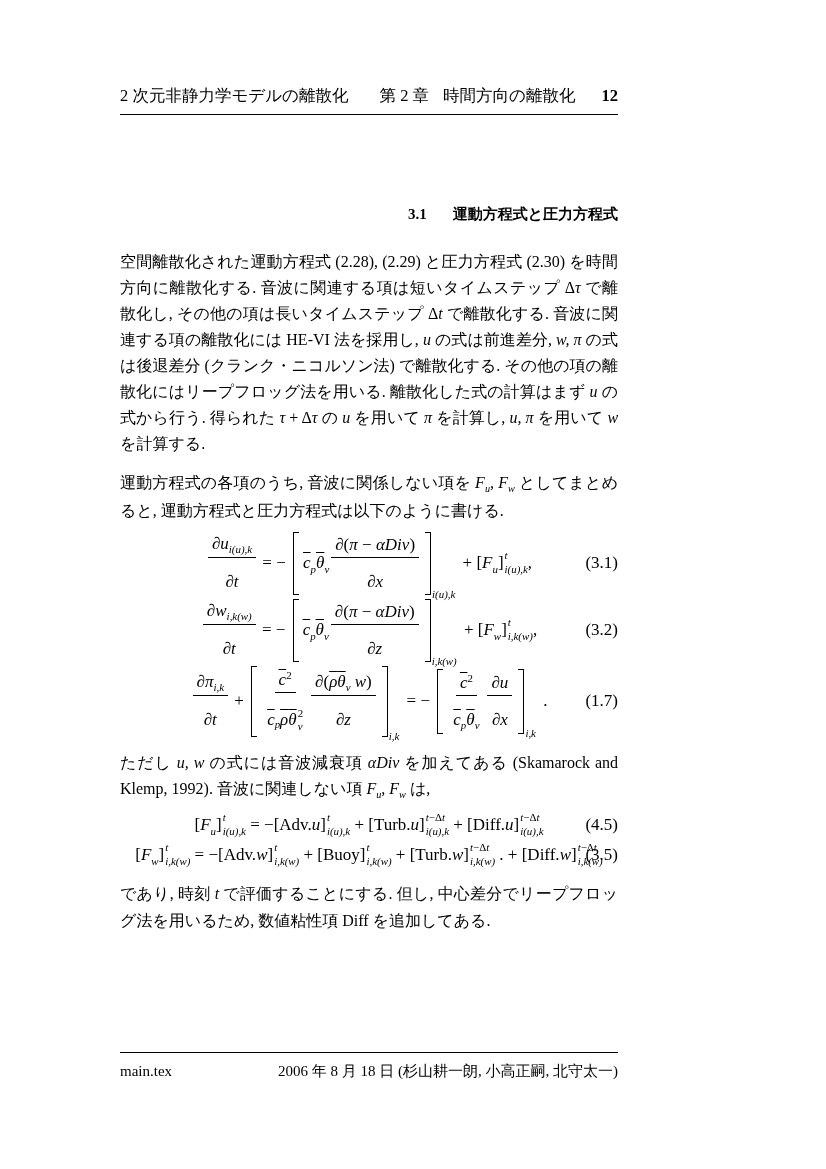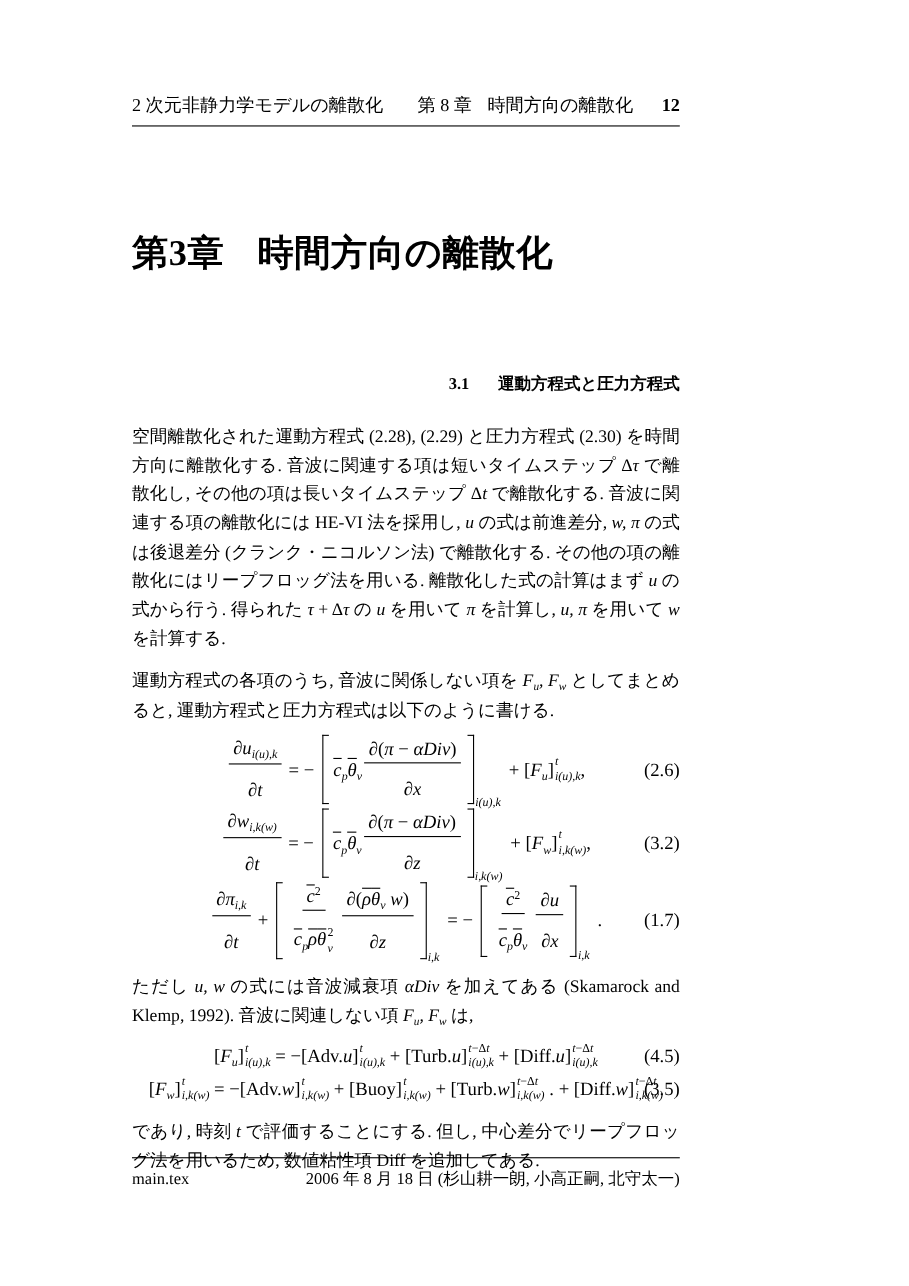--- a/index.html
+++ b/index.html
@@ -114,29 +114,26 @@
   }
 </style>
 </head>
 <body>
 
 <div class="page">
 
   <div class="doc-header">
     <span class="hdr-left">2 次元非静力学モデルの離散化</span>
     <span class="hdr-right">
-      <span class="hdr-chlabel">第 8 章</span>
+      <span class="hdr-chlabel">第 2 章</span>
       <span class="hdr-chtitle">時間方向の離散化</span>
       <span class="hdr-page">12</span>
     </span>
   </div>
 
-  <h1 class="chapter">
-    <span class="ch-num">第3章</span><span>時間方向の離散化</span>
-  </h1>
 
   <h2 class="section">
     <span class="sec-num">3.1</span><span>運動方程式と圧力方程式</span>
   </h2>
 
   <p class="body"><span class="mtxt">空間離散化された運動方程式 (2.28), (2.29) と圧力方程式 (2.30) を時間方向に離散化する. 音波に関連する項は短いタイムステップ Δ</span><span class="mit">τ</span><span class="mtxt"> で離散化し, その他の項は長いタイムステップ Δ</span><span class="mit">t</span><span class="mtxt"> で離散化する. 音波に関連する項の離散化には HE-VI 法を採用し, </span><span class="mit">u</span><span class="mtxt"> の式は前進差分, </span><span class="mit">w, π</span><span class="mtxt"> の式は後退差分 (クランク・ニコルソン法) で離散化する. その他の項の離散化にはリープフロッグ法を用いる. 離散化した式の計算はまず </span><span class="mit">u</span><span class="mtxt"> の式から行う. 得られた </span><span class="mit">τ</span><span class="mtxt"> + Δ</span><span class="mit">τ</span><span class="mtxt"> の </span><span class="mit">u</span><span class="mtxt"> を用いて </span><span class="mit">π</span><span class="mtxt"> を計算し, </span><span class="mit">u, π</span><span class="mtxt"> を用いて </span><span class="mit">w</span><span class="mtxt"> を計算する.</span></p>
 
   <p class="body follow"><span class="mtxt">運動方程式の各項のうち, 音波に関係しない項を </span><span class="mit">F</span><span class="msub"><span class="mit">u</span></span><span class="mit">, F</span><span class="msub"><span class="mit">w</span></span><span class="mtxt"> としてまとめると, 運動方程式と圧力方程式は以下のように書ける.</span></p>
 
   <div class="eqwrap">
@@ -165,21 +162,21 @@
           <span class="mtxt"> + [</span>
           <span class="mit">F</span>
           <span class="msub"><span class="mit">u</span></span>
           <span class="mtxt">]</span>
           <span class="mss">
             <span class="msst"><span class="mit">t</span></span>
             <span class="mssb"><span class="mit">i(u),k</span></span>
           </span>
           <span class="mtxt">,</span>
         </span>
-      <span class="eqno">(2.6)</span>
+      <span class="eqno">(3.1)</span>
     </div>
     <div class="eqline">
       <span class="eqbody">
           <span class="mfrac">
             <span class="mnum"><span class="mit">∂w</span><span class="msub"><span class="mit">i,k(w)</span></span></span>
             <span class="mden"><span class="mit">∂t</span></span>
           </span>
           <span class="mtxt"> = − </span>
           <span class="mgroup">
             <span class="mlb"></span>

